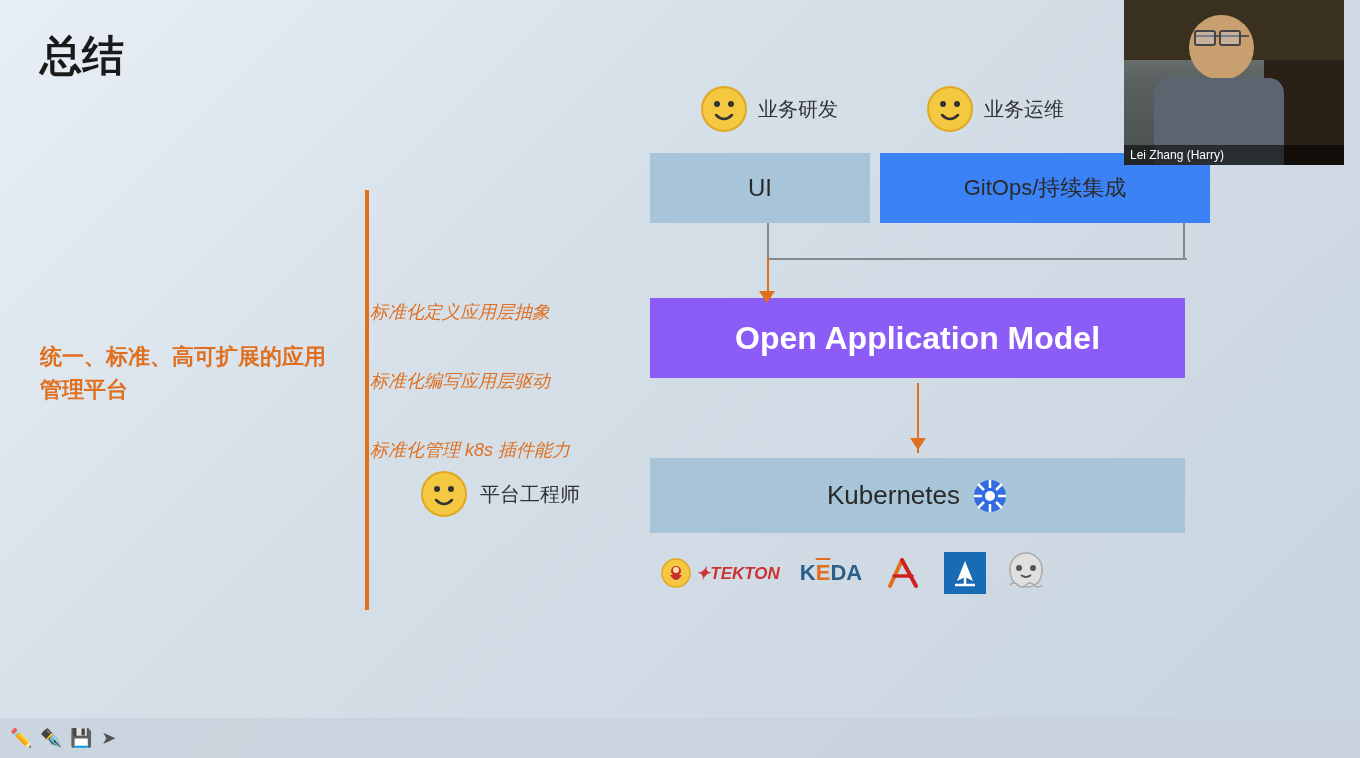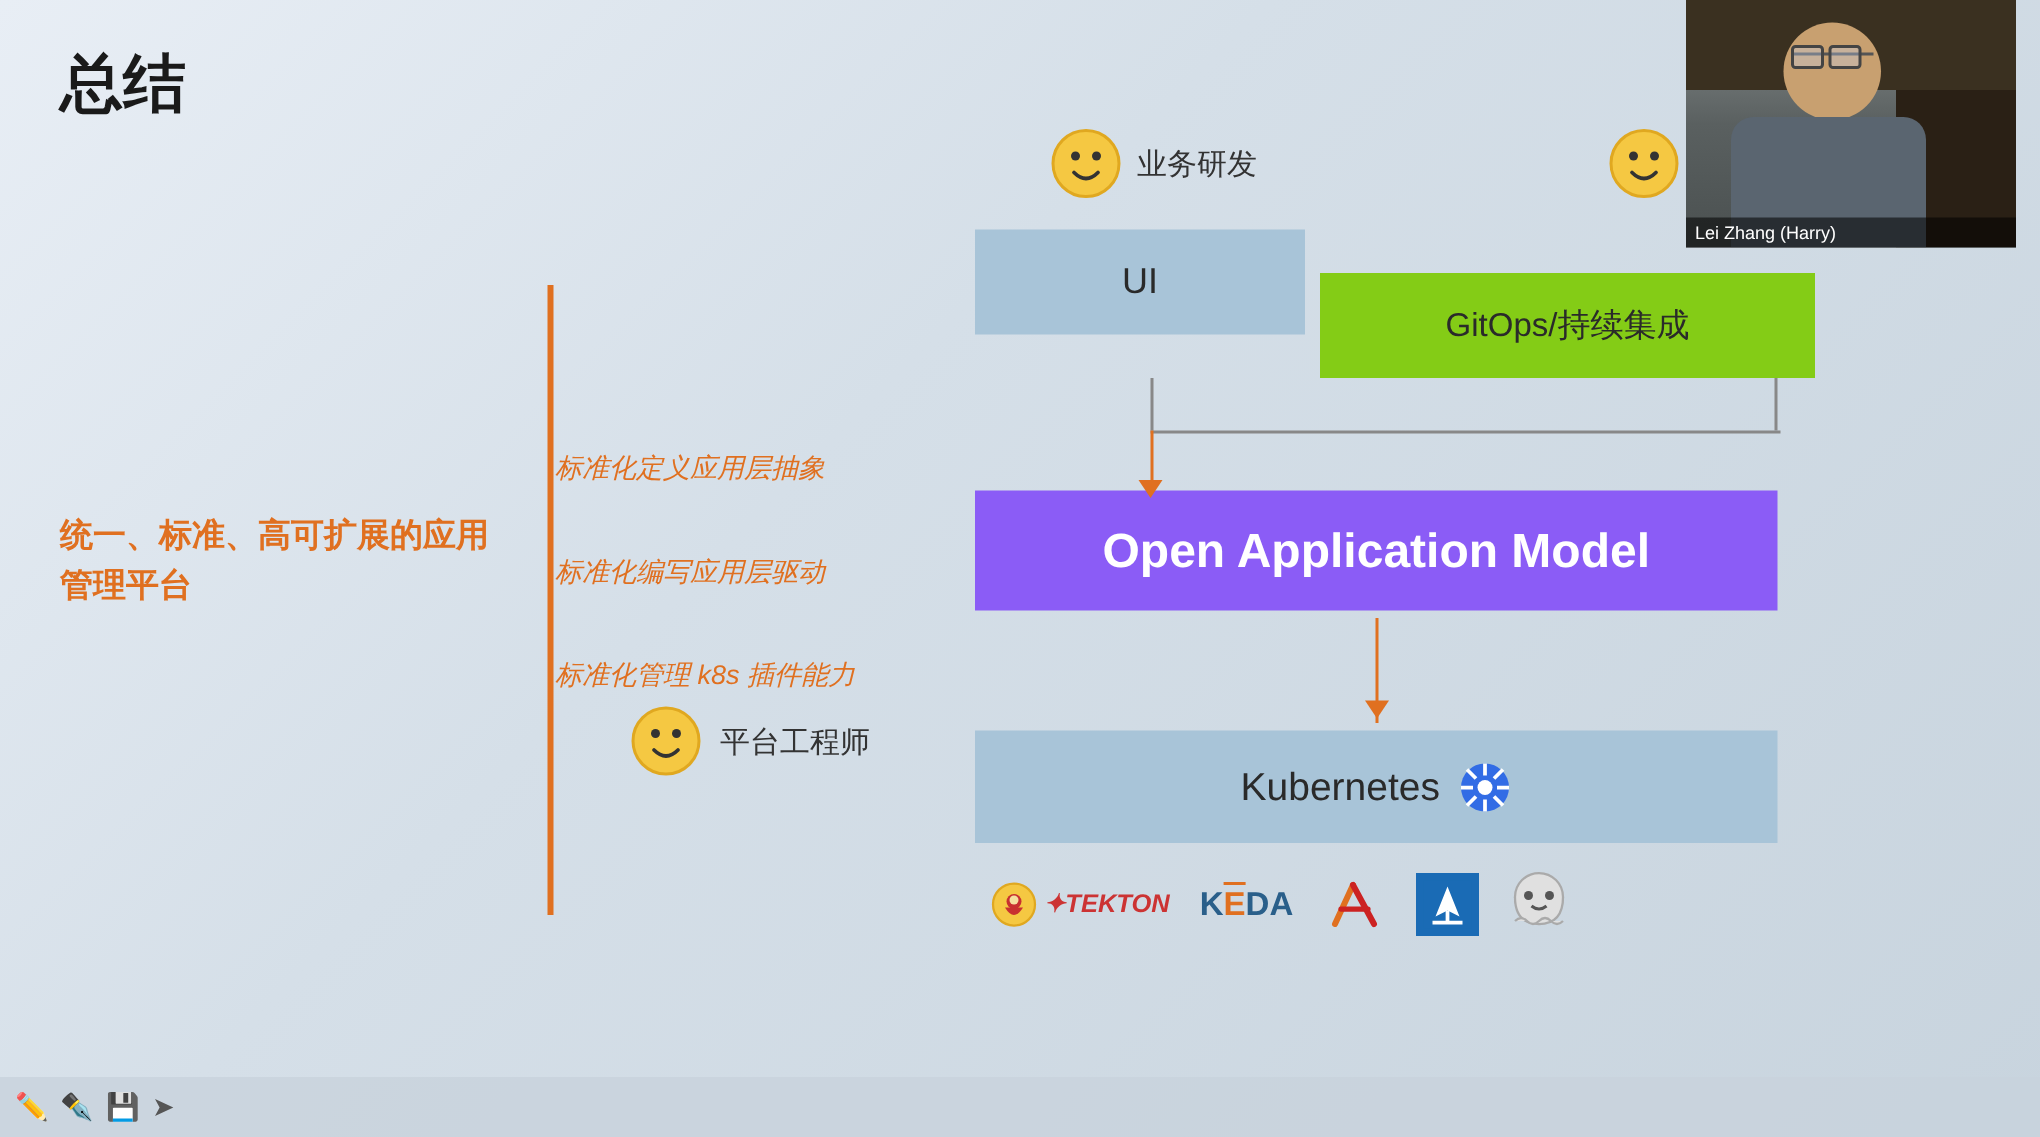--- a/index.html
+++ b/index.html
@@ -80,22 +80,22 @@
     .diagram-area {
       position: absolute;
       top: 85px;
       left: 650px;
       width: 560px;
     }
 
     
     .role-labels {
       display: flex;
-      justify-content: space-between;
-      gap: 120px;
+      justify-content: flex-start;
+      gap: 88px;
       margin-bottom: 20px;
       padding-left: 50px;
     }
     .role-item {
       display: flex;
       align-items: center;
       gap: 10px;
       font-size: 20px;
       color: #333;
     }
@@ -112,31 +112,30 @@
       width: 232px;
       height: 70px;
       display: flex;
       align-items: center;
       justify-content: center;
       font-size: 24px;
       color: #2a2a2a;
       font-weight: 500;
     }
     .box-gitops {
-      background: #84cc16;
+      background: #3b82f6;
       border: none;
       width: 348px;
       height: 70px;
       display: flex;
       align-items: center;
       justify-content: center;
       font-size: 22px;
       color: #2a2a2a;
       font-weight: 500;
-      margin-top: 29px;
     }
 
     
     .box-oam {
       background: #8b5cf6;
       width: 535px;
       height: 80px;
       display: flex;
       align-items: center;
       justify-content: center;

